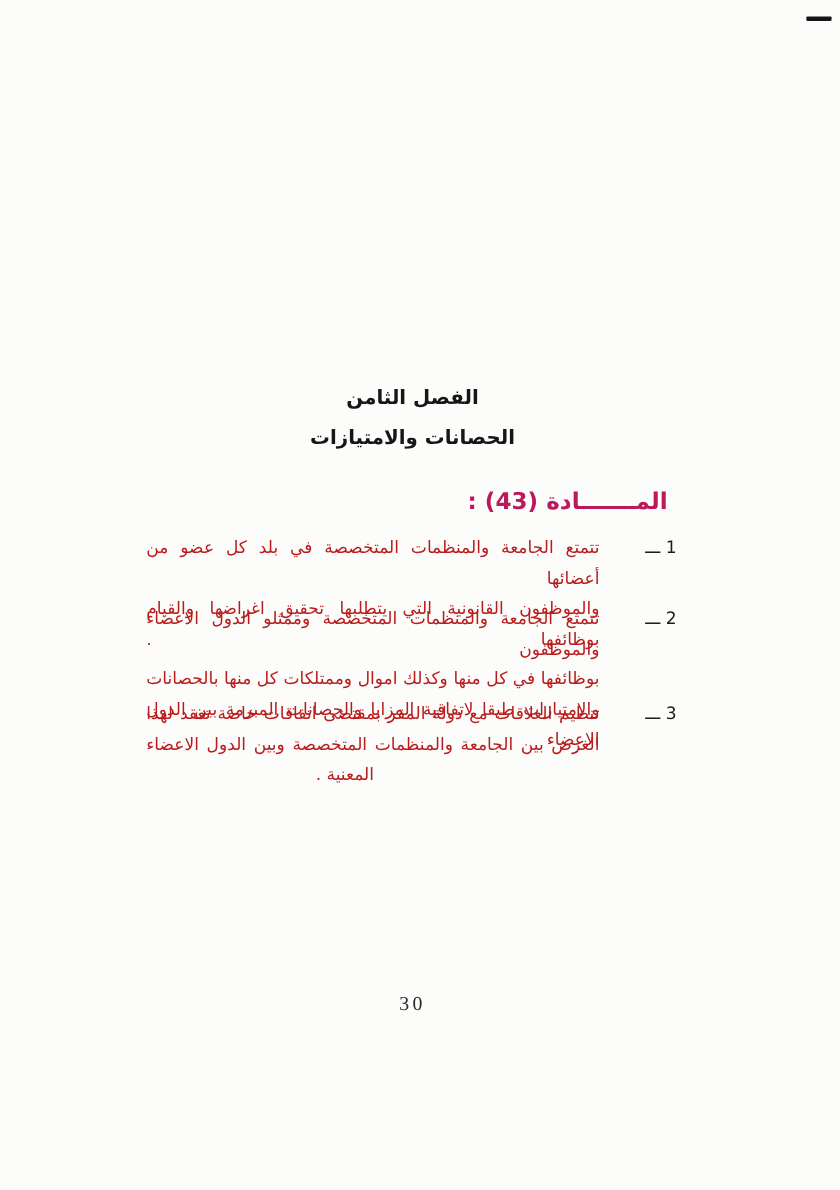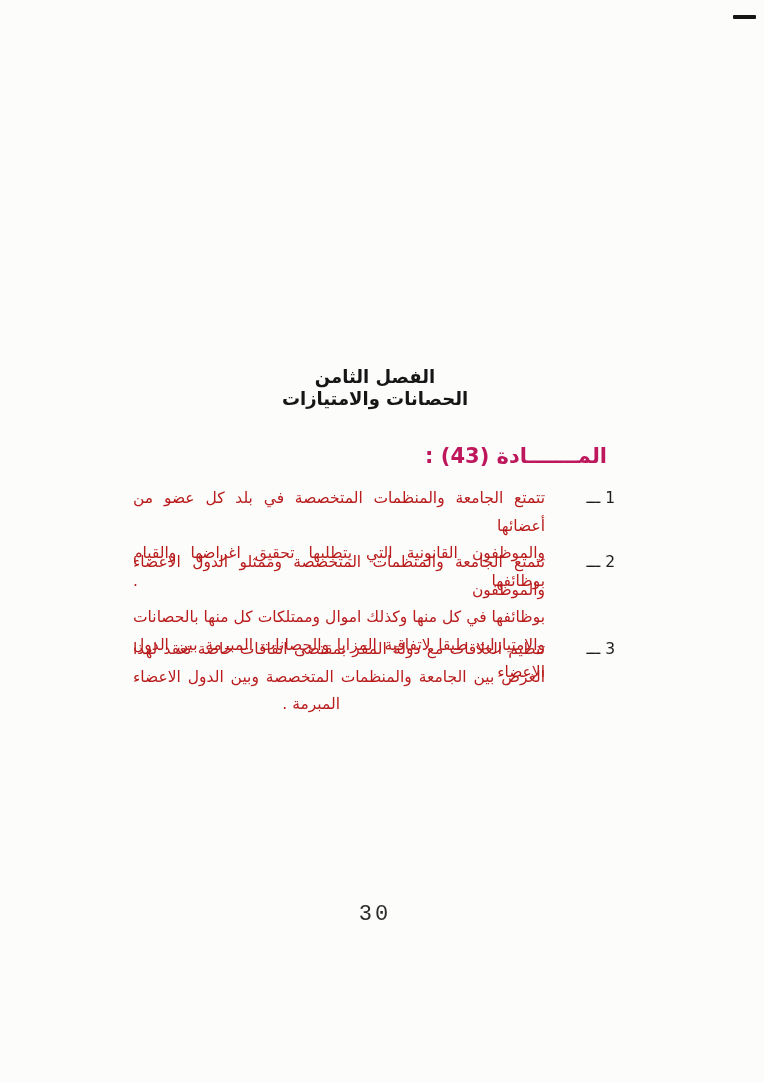--- a/index.html
+++ b/index.html
@@ -30,21 +30,21 @@
   .heading-center {
     position: absolute;
     left: 135px;
     width: 480px;
     text-align: center;
     font-weight: bold;
     font-size: 18px;
     line-height: 28px;
     color: #161616;
   }
-  .chapter-title { top: 348px; margin-top: 15px; }
+  .chapter-title { top: 348px; }
   .section-title { top: 385px; text-align: center; }
   .article-heading {
     position: absolute;
     right: 157px;
     top: 442px;
     font-weight: bold;
     font-size: 21px;
     line-height: 28px;
     color: #be185d;
     white-space: nowrap;
@@ -81,22 +81,22 @@
   }
   .para-1 { top: 485px; }
   .para-2 { top: 549px; }
   .para-3 { top: 636px; }
   .page-number {
     position: absolute;
     left: 135px;
     width: 480px;
     top: 902px;
     text-align: center;
-    font-family: Liberation Mono, monospace;
-    font-size: 22px;
+    font-family: Liberation Serif, serif;
+    font-size: 18px;
     letter-spacing: 3px;
     color: #2a2a2a;
     direction: ltr;
   }
 </style>
 </head>
 <body>
 
 <div class="page">
 
@@ -123,19 +123,19 @@
       <div class="line">بوظائفها في كل منها وكذلك اموال وممتلكات كل منها بالحصانات</div>
       <div class="line">والامتيازات طبقا لاتفاقية المزايا والحصانات المبرمة بين الدول الاعضاء</div>
     </div>
   </div>
 
   <div class="para para-3">
     <div class="marker">3 ـــ</div>
     <div class="ptext">
       <div class="line">تنظيم العلاقات مع دولة المقر بمقتضى اتفاقات خاصة تعقد لهذا</div>
       <div class="line">الغرض بين الجامعة والمنظمات المتخصصة وبين الدول الاعضاء</div>
-      <div class="line short-line">المبرمة .</div>
+      <div class="line short-line">المعنية .</div>
     </div>
   </div>
 
   <div class="page-number">30</div>
 
 </div>
 
 </body></html>

